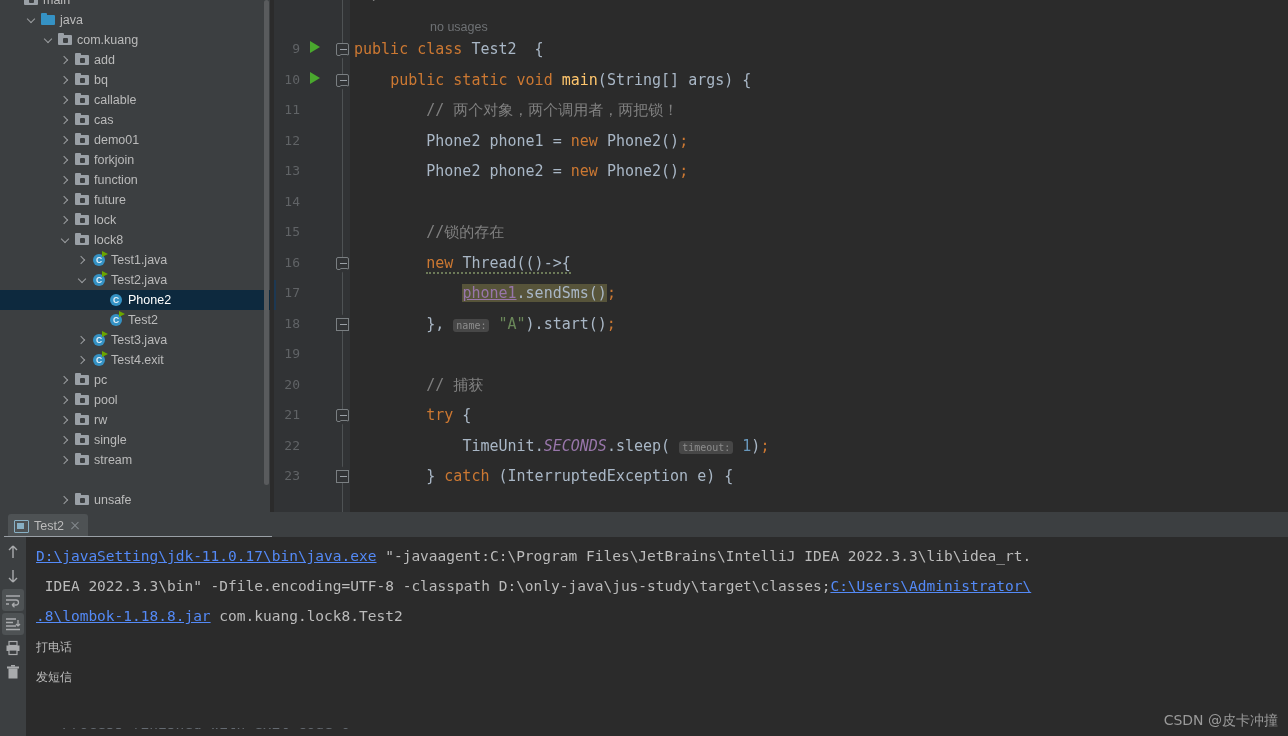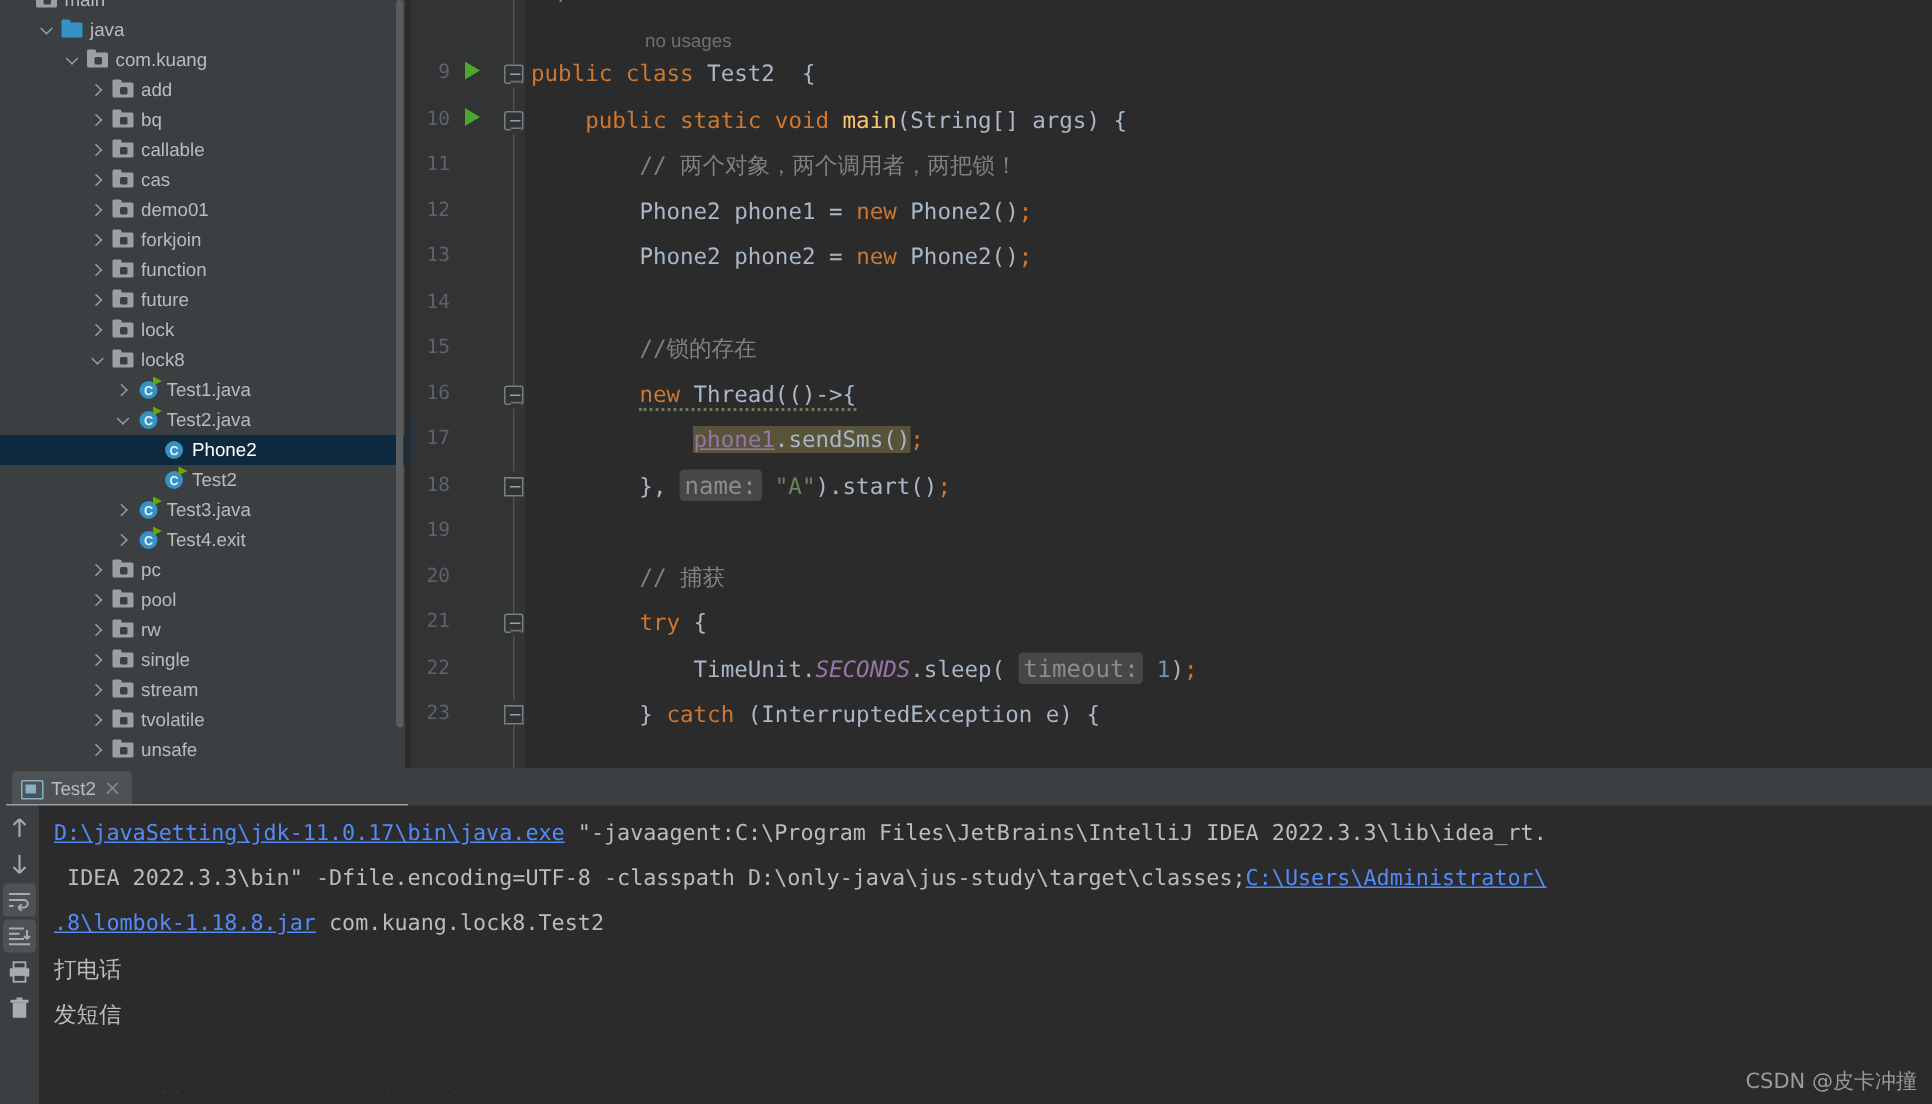--- a/index.html
+++ b/index.html
@@ -133,21 +133,21 @@
   .cl { position:absolute; left:0; height:30.5px; line-height:30.5px; }
 
   .k   { color:#cc7832; }          
   .cls { color:#a9b7c6; }
   .cm  { color:#808080; }          
   .str { color:#6a8759; }          
   .num { color:#6897bb; }          
   .fld { color:#9876aa; }
   .sem { color:#cc7832; }          
   .hint {
-    background:#474747; color:#8c8c8c; font-size:16px; padding:1px 3px;
+    background:#474747; color:#8c8c8c; font-size:10px; padding:1px 3px;
     border-radius:3px;
   }
   .usage { color:#6e7174; font-size:12.5px; font-family:"Liberation Sans",sans-serif; }
   .hl-ident { background:#57543a; }
   .under-purple { color:#9876aa; text-decoration:underline; text-decoration-color:#9876aa; }
   .warnwave {
     border-bottom:2px dotted #6c7a58;
   }
   .caretline-marker {
     position:absolute; left:0; width:8px; height:30px; background:#1d3852;
@@ -200,21 +200,21 @@
 
   #console {
     position:absolute; left:26px; top:25px; right:0; bottom:0;
     background:#2b2b2b; overflow:hidden;
     font-family:"DejaVu Sans Mono", monospace; font-size:14.5px; color:#bbbbbb;
     white-space:pre;
   }
   .cline { position:absolute; left:10px; height:30px; line-height:30px; }
   .lnk { color:#548af7; text-decoration:underline; }
   .out { color:#bbbbbb; }
-  .cn  { font-family:"DejaVu Sans", sans-serif; font-size:15px; color:#bbbbbb; }
+  .cn  { font-family:"DejaVu Sans", sans-serif; font-size:12px; color:#bbbbbb; }
 
   #watermark {
     position:absolute; right:10px; bottom:6px; font-size:14px; color:#9a9a9a;
     font-family:"DejaVu Sans", sans-serif;
   }
   #ghost-line {
     position:absolute; left:36px; bottom:0px; height:8px; width:600px;
     overflow:hidden; opacity:.45;
   }
 </style>
@@ -428,29 +428,20 @@
         <span class="tree-label">single</span>
       </div>
       <div class="tree-row" style="top: 450px; position: absolute; left: 0px; right: 0px;">
         <span style="flex: 0 0 59px;"></span>
         <span class="arrow right"></span>
         <span style="flex: 0 0 4px;"></span>
         <span class="ic ic-pkg">
           <i></i>
         </span>
         <span class="tree-label">stream</span>
-      </div>
-      <div class="tree-row" style="top: 470px; position: absolute; left: 0px; right: 0px;">
-        <span style="flex: 0 0 59px;"></span>
-        <span class="arrow right"></span>
-        <span style="flex: 0 0 4px;"></span>
-        <span class="ic ic-pkg">
-          <i></i>
-        </span>
-        <span class="tree-label">tvolatile</span>
       </div>
       <div class="tree-row" style="top: 490px; position: absolute; left: 0px; right: 0px;">
         <span style="flex: 0 0 59px;"></span>
         <span class="arrow right"></span>
         <span style="flex: 0 0 4px;"></span>
         <span class="ic ic-pkg">
           <i></i>
         </span>
         <span class="tree-label">unsafe</span>
       </div>

